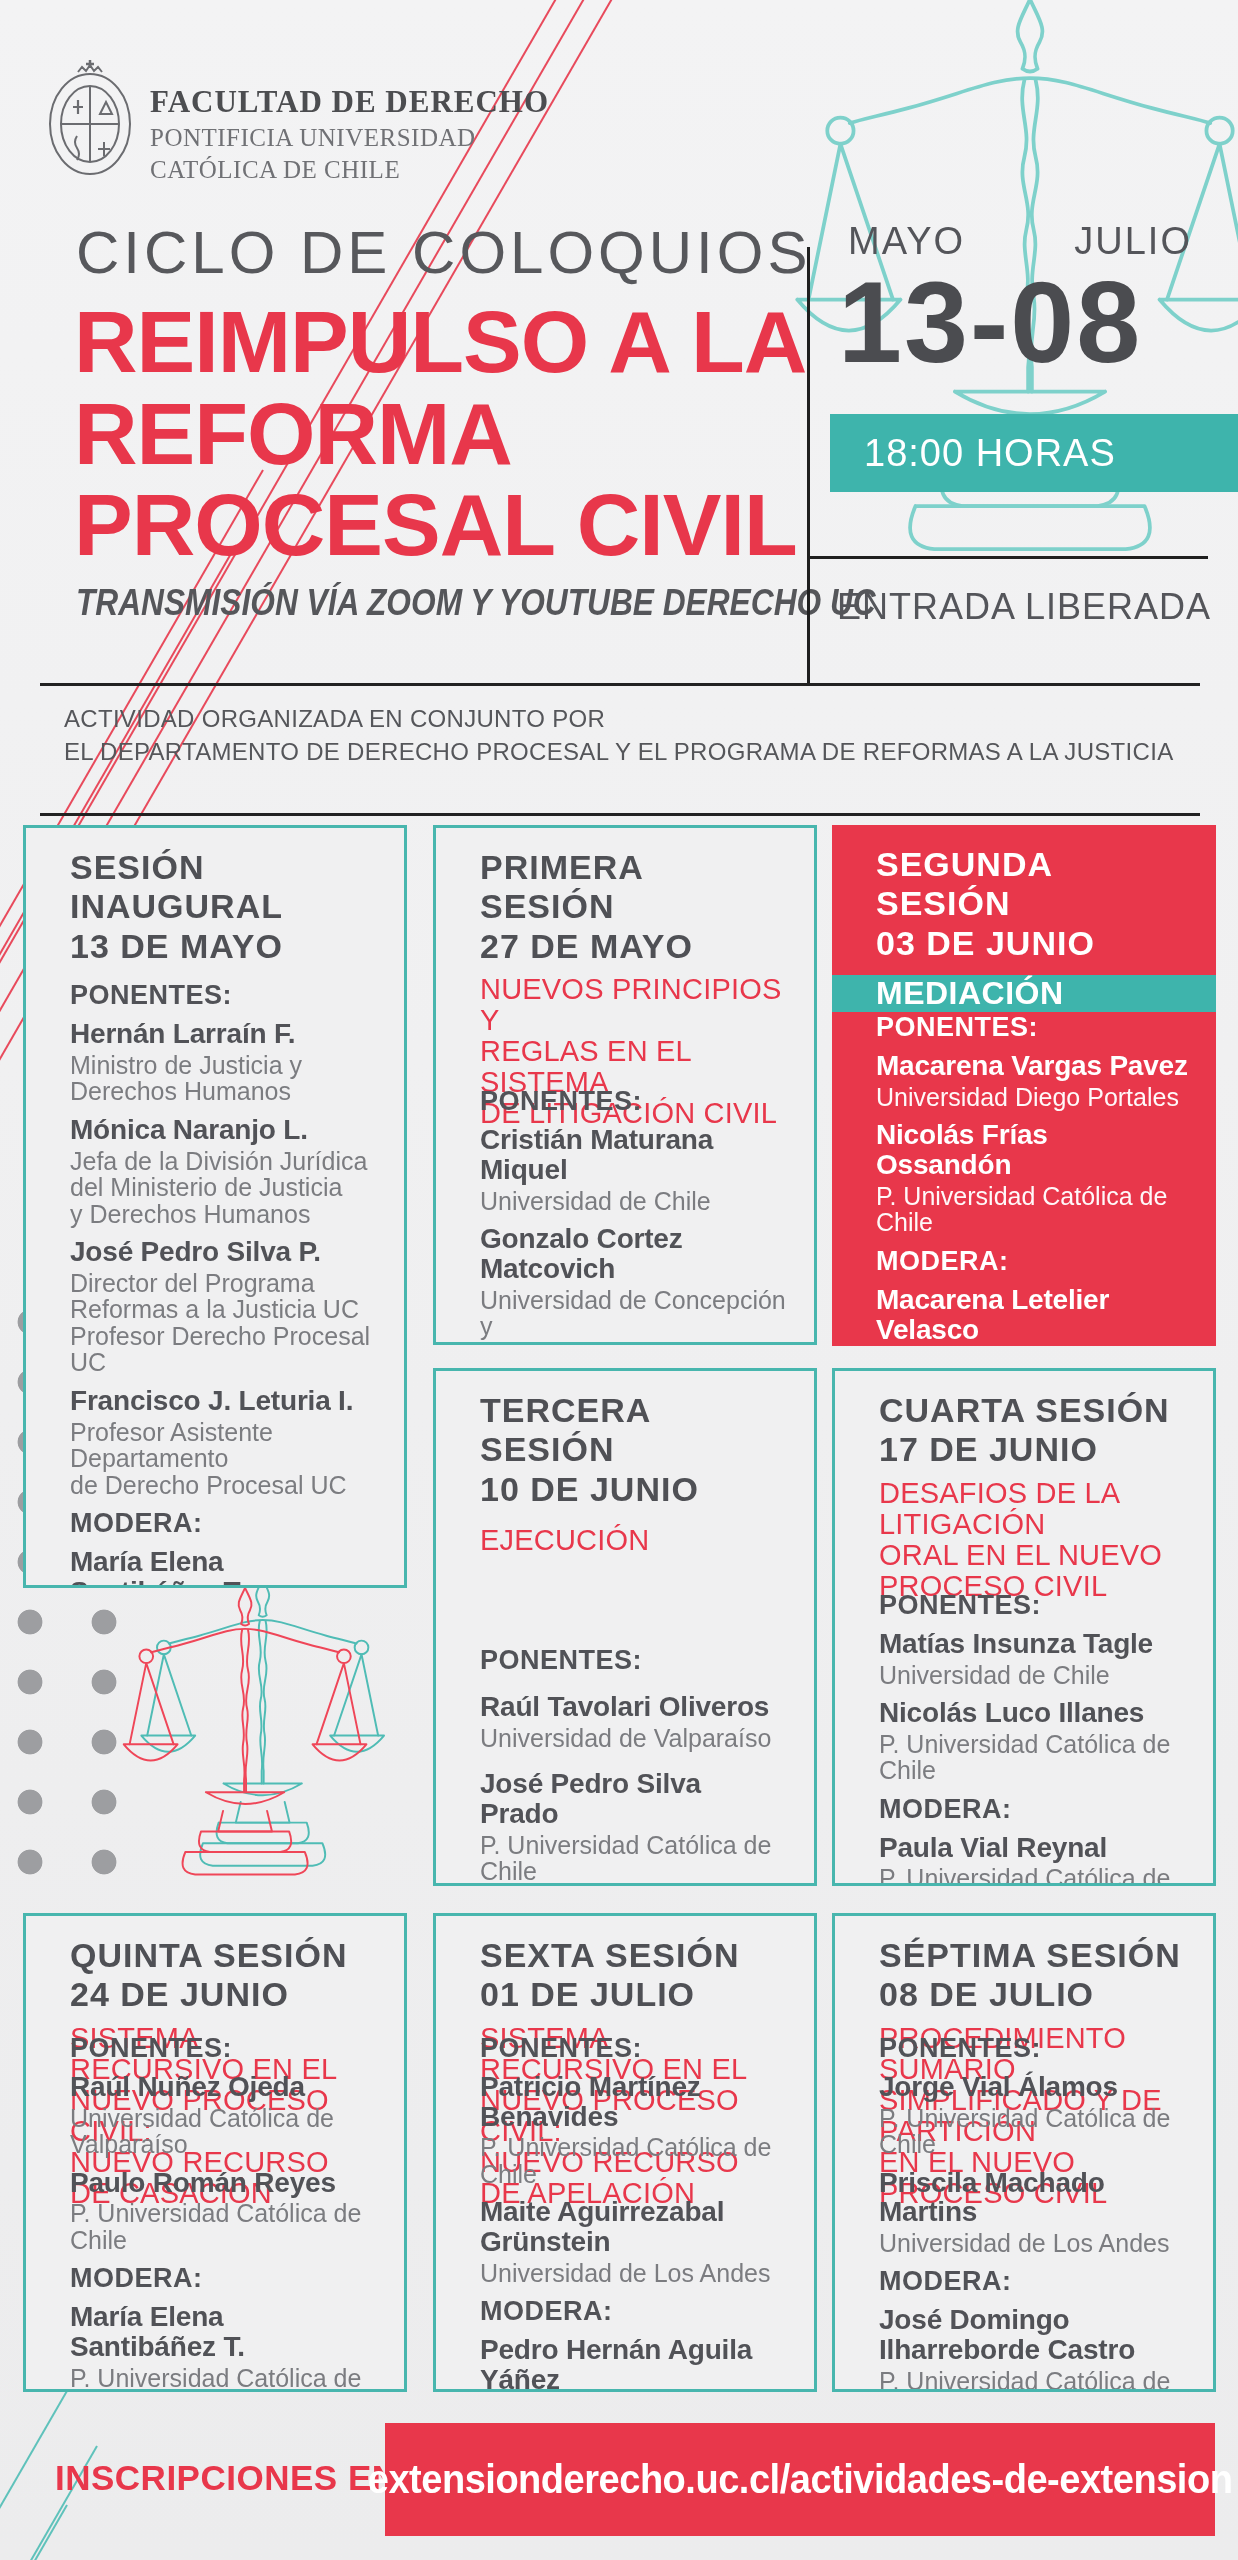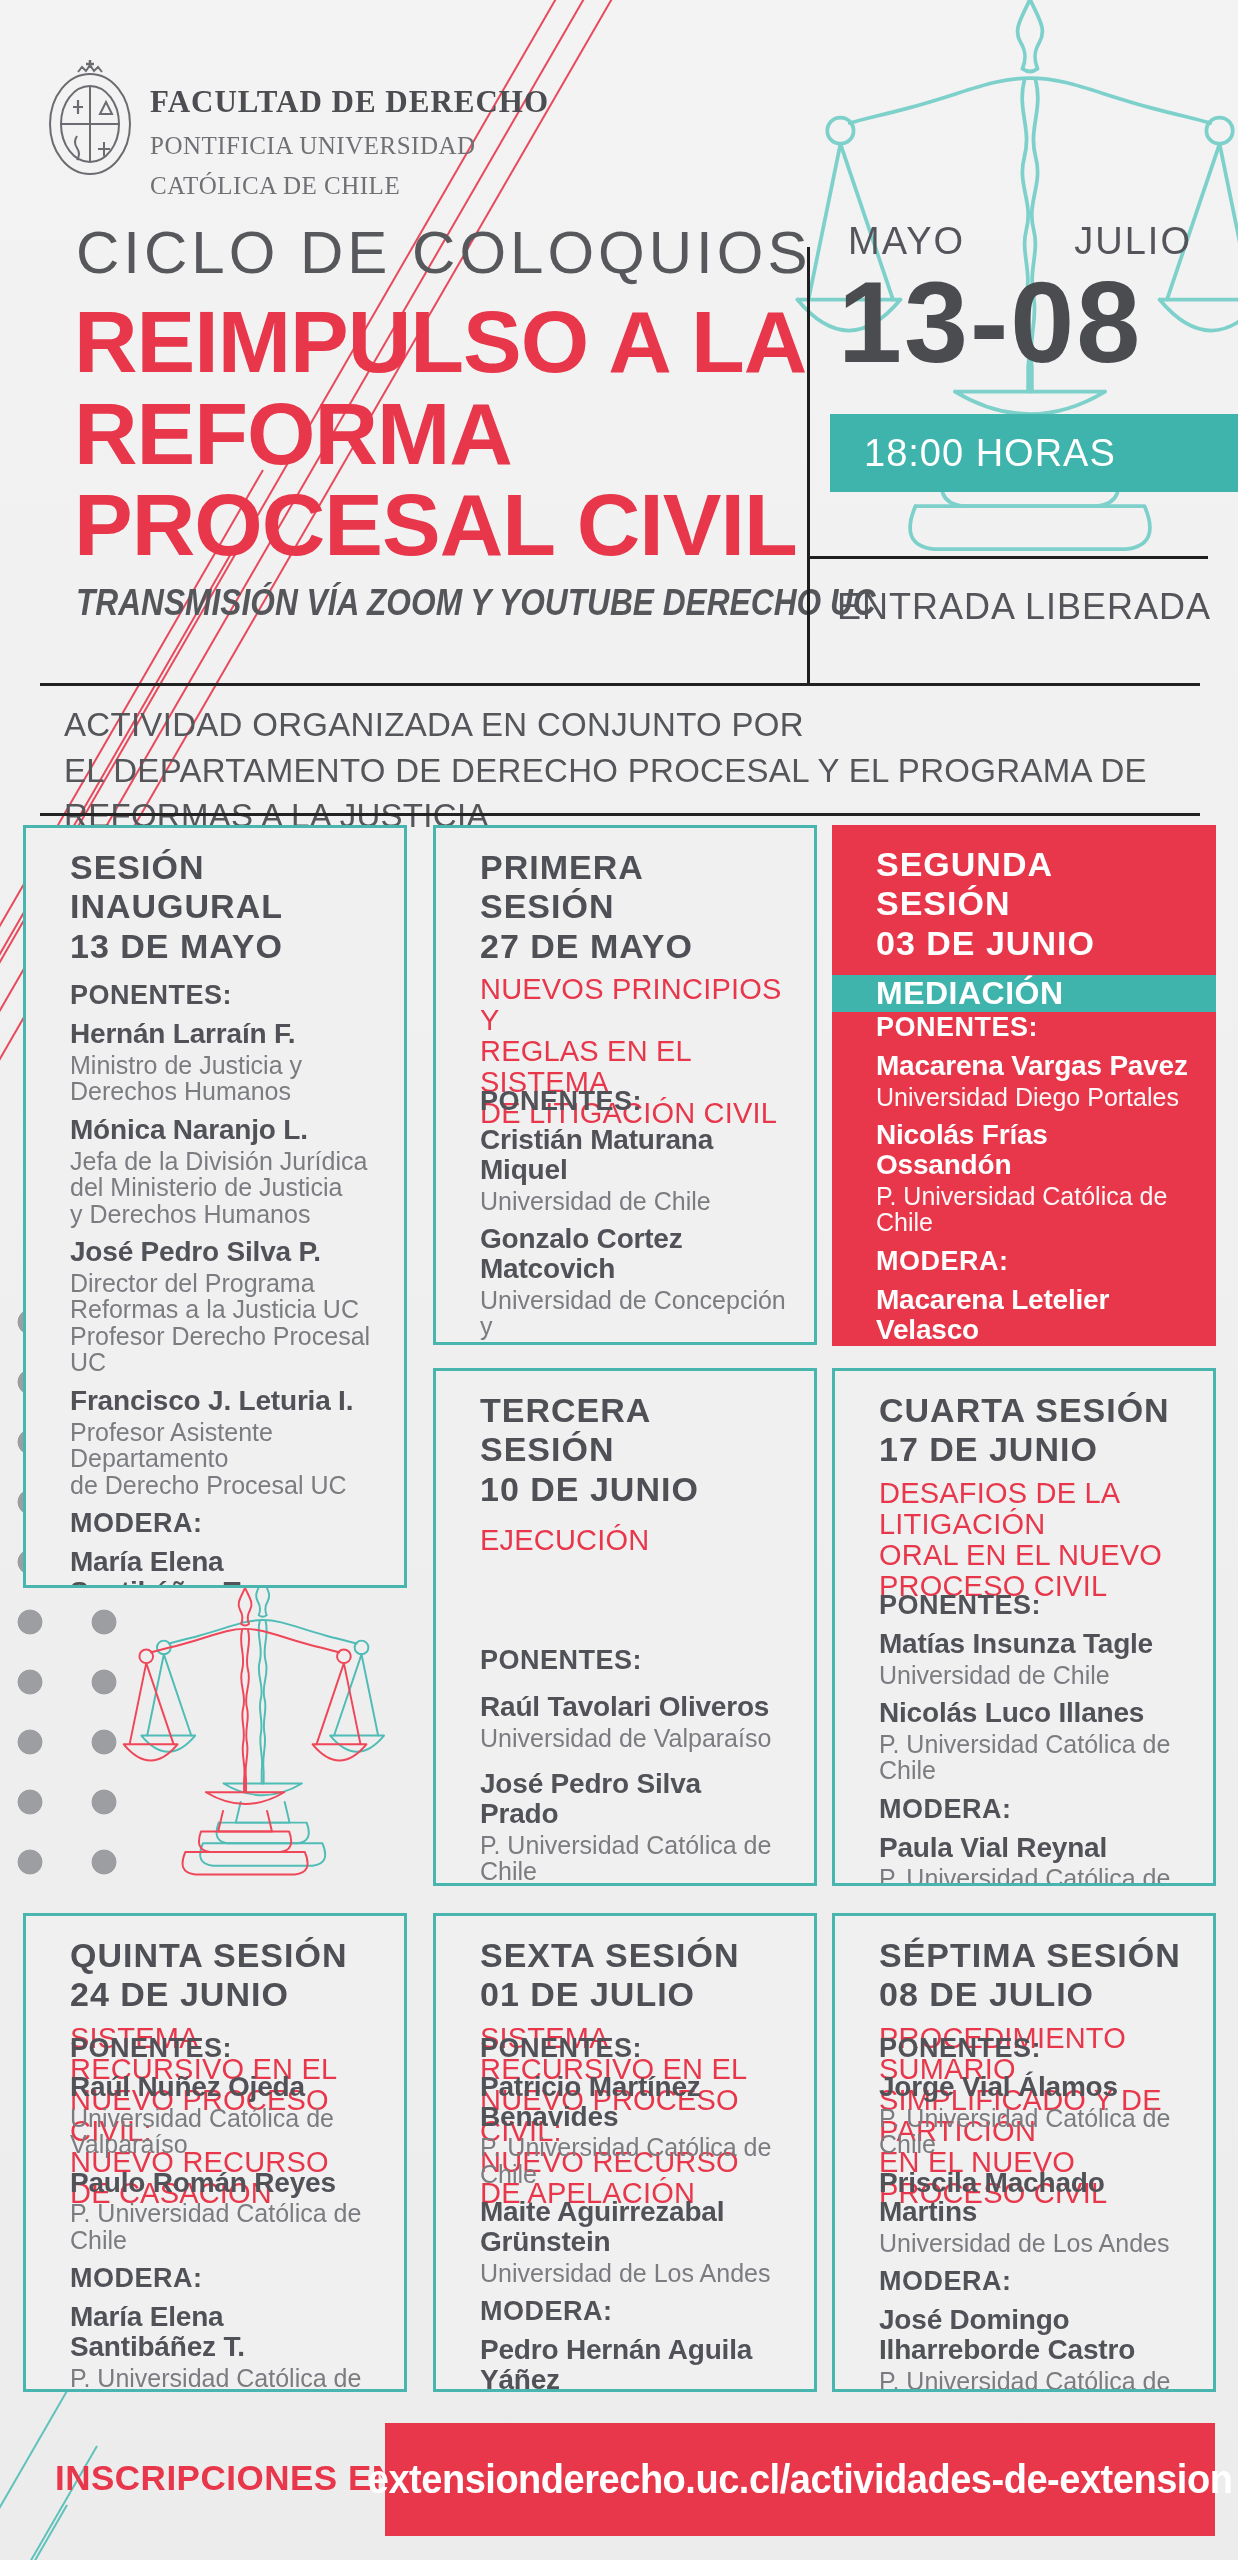--- a/index.html
+++ b/index.html
@@ -16,33 +16,33 @@
   .scale-duo{position:absolute;left:62px;top:1578px;width:372px;height:318px;z-index:1;}
   .dots{
     position:absolute;left:16px;top:1308px;width:120px;height:568px;z-index:0;
     background-image:radial-gradient(circle at 14px 14px,#9d9ea1 12px,rgba(0,0,0,0) 12.8px);
     background-size:74px 60px;
   }
   
   .crest{position:absolute;left:44px;top:56px;width:92px;height:122px;color:#6b6c70;z-index:2;}
   .logo-text{position:absolute;left:150px;top:84px;z-index:2;font-family:"Liberation Serif",serif;color:#4c4d50;}
   .logo-l1{font-size:31px;font-weight:bold;letter-spacing:1px;}
-  .logo-l2,.logo-l3{font-size:25px;color:#707175;letter-spacing:.5px;margin-top:12px;}
+  .logo-l2,.logo-l3{font-size:25px;color:#707175;letter-spacing:.5px;margin-top:4px;}
   .series{position:absolute;left:76px;top:218px;font-size:60px;color:#57585c;letter-spacing:4px;z-index:2;}
   .big-title{position:absolute;left:74px;top:296px;font-size:88px;font-weight:bold;color:#e8374b;line-height:1.04;letter-spacing:-1px;z-index:2;}
   .big-title span{display:block;}
   .subtitle{position:absolute;left:76px;top:582px;font-size:36px;font-weight:bold;font-style:italic;color:#55565a;transform:scaleX(.88);transform-origin:left center;white-space:nowrap;z-index:2;}
   .vdiv{position:absolute;left:807px;top:247px;width:3px;height:439px;background:#1f1f1f;z-index:2;}
   .months{position:absolute;left:848px;top:220px;width:344px;display:flex;justify-content:space-between;font-size:38px;color:#54555a;letter-spacing:2px;z-index:2;}
   .daterange{position:absolute;left:838px;top:256px;font-size:115px;font-weight:bold;color:#4b4c50;letter-spacing:2px;z-index:2;}
   .timeband{position:absolute;left:830px;top:414px;width:408px;height:78px;background:#3eb4ac;color:#fff;font-size:38px;letter-spacing:1px;line-height:78px;padding-left:34px;box-sizing:border-box;z-index:2;}
   .hshort{position:absolute;left:808px;top:556px;width:400px;height:3px;background:#1f1f1f;z-index:2;}
   .admission{position:absolute;left:830px;top:586px;width:388px;text-align:center;font-size:36px;color:#54555a;letter-spacing:1px;z-index:2;}
   .hr{position:absolute;left:40px;width:1160px;height:3px;background:#222;z-index:2;}
-  .organizer{position:absolute;left:64px;top:702px;font-size:33px;color:#55565a;line-height:1.38;letter-spacing:.3px;z-index:2;}
+  .organizer{position:absolute;left:64px;top:702px;font-size:24px;color:#55565a;line-height:1.38;letter-spacing:.3px;z-index:2;}
   
   .card{
     position:absolute;box-sizing:border-box;background:#f0f0f1;border:3px solid #48b6ae;
     padding:20px 28px 16px 44px;display:flex;flex-direction:column;overflow:hidden;z-index:2;
   }
   .card.red{background:#e8374b;border:none;}
   .c-title{font-size:34px;font-weight:bold;color:#4f5055;line-height:1.16;letter-spacing:1px;margin-bottom:8px;}
   .card.no-topic .c-title{margin-bottom:14px;}
   .card.red .c-title{color:#fff;}
   .topic{font-size:29px;font-weight:normal;color:#e8374b;line-height:1.07;letter-spacing:.2px;white-space:pre-line;}

